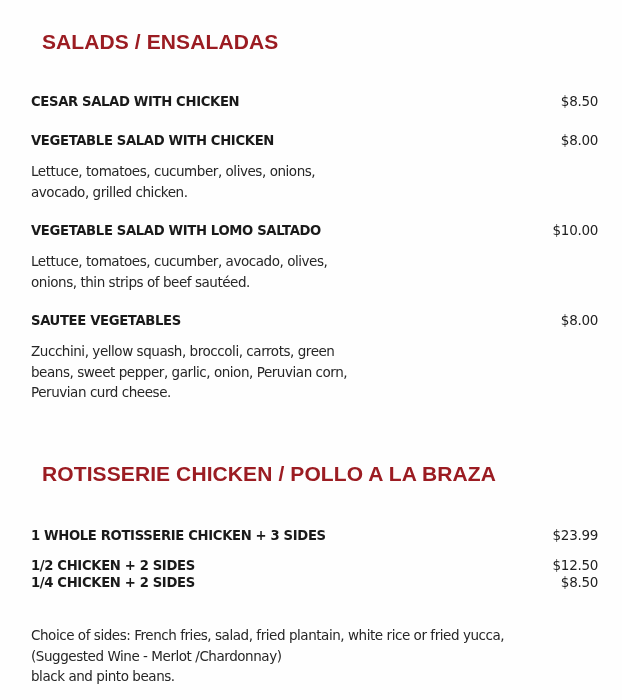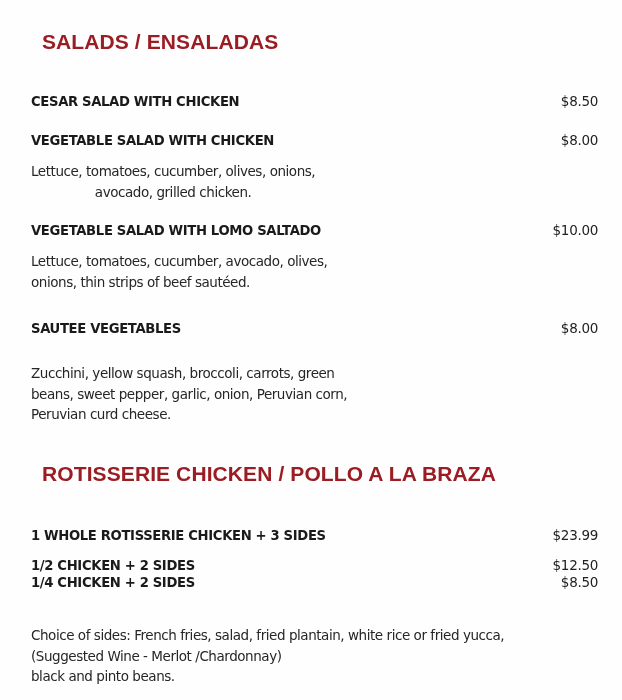--- a/index.html
+++ b/index.html
@@ -75,39 +75,39 @@
 
   <div class="item-row" style="top:95px;">
     <span class="item-name">CESAR SALAD WITH CHICKEN</span>
     <span class="item-price">$8.50</span>
   </div>
 
   <div class="item-row" style="top:134px;">
     <span class="item-name">VEGETABLE SALAD WITH CHICKEN</span>
     <span class="item-price">$8.00</span>
   </div>
-  <div class="item-desc" style="top:161px;text-align:center;">
+  <div class="item-desc" style="top:161px;">
     <div>Lettuce, tomatoes, cucumber, olives, onions,</div>
     <div>avocado, grilled chicken.</div>
   </div>
 
   <div class="item-row" style="top:224px;">
     <span class="item-name">VEGETABLE SALAD WITH LOMO SALTADO</span>
     <span class="item-price">$10.00</span>
   </div>
   <div class="item-desc" style="top:251px;">
     <div>Lettuce, tomatoes, cucumber, avocado, olives,</div>
     <div>onions, thin strips of beef sautéed.</div>
   </div>
 
-  <div class="item-row" style="top:314px;margin-top:8px;">
+  <div class="item-row" style="top:314px;">
     <span class="item-name">SAUTEE VEGETABLES</span>
     <span class="item-price">$8.00</span>
   </div>
-  <div class="item-desc" style="top:341px;margin-top:22px;">
+  <div class="item-desc" style="top:341px;">
     <div>Zucchini, yellow squash, broccoli, carrots, green</div>
     <div>beans, sweet pepper, garlic, onion, Peruvian corn,</div>
     <div>Peruvian curd cheese.</div>
   </div>
 
   <div class="section-title" style="top:463px;">ROTISSERIE CHICKEN / POLLO A LA BRAZA</div>
 
   <div class="item-row" style="top:529px;">
     <span class="item-name">1 WHOLE ROTISSERIE CHICKEN + 3 SIDES</span>
     <span class="item-price">$23.99</span>

